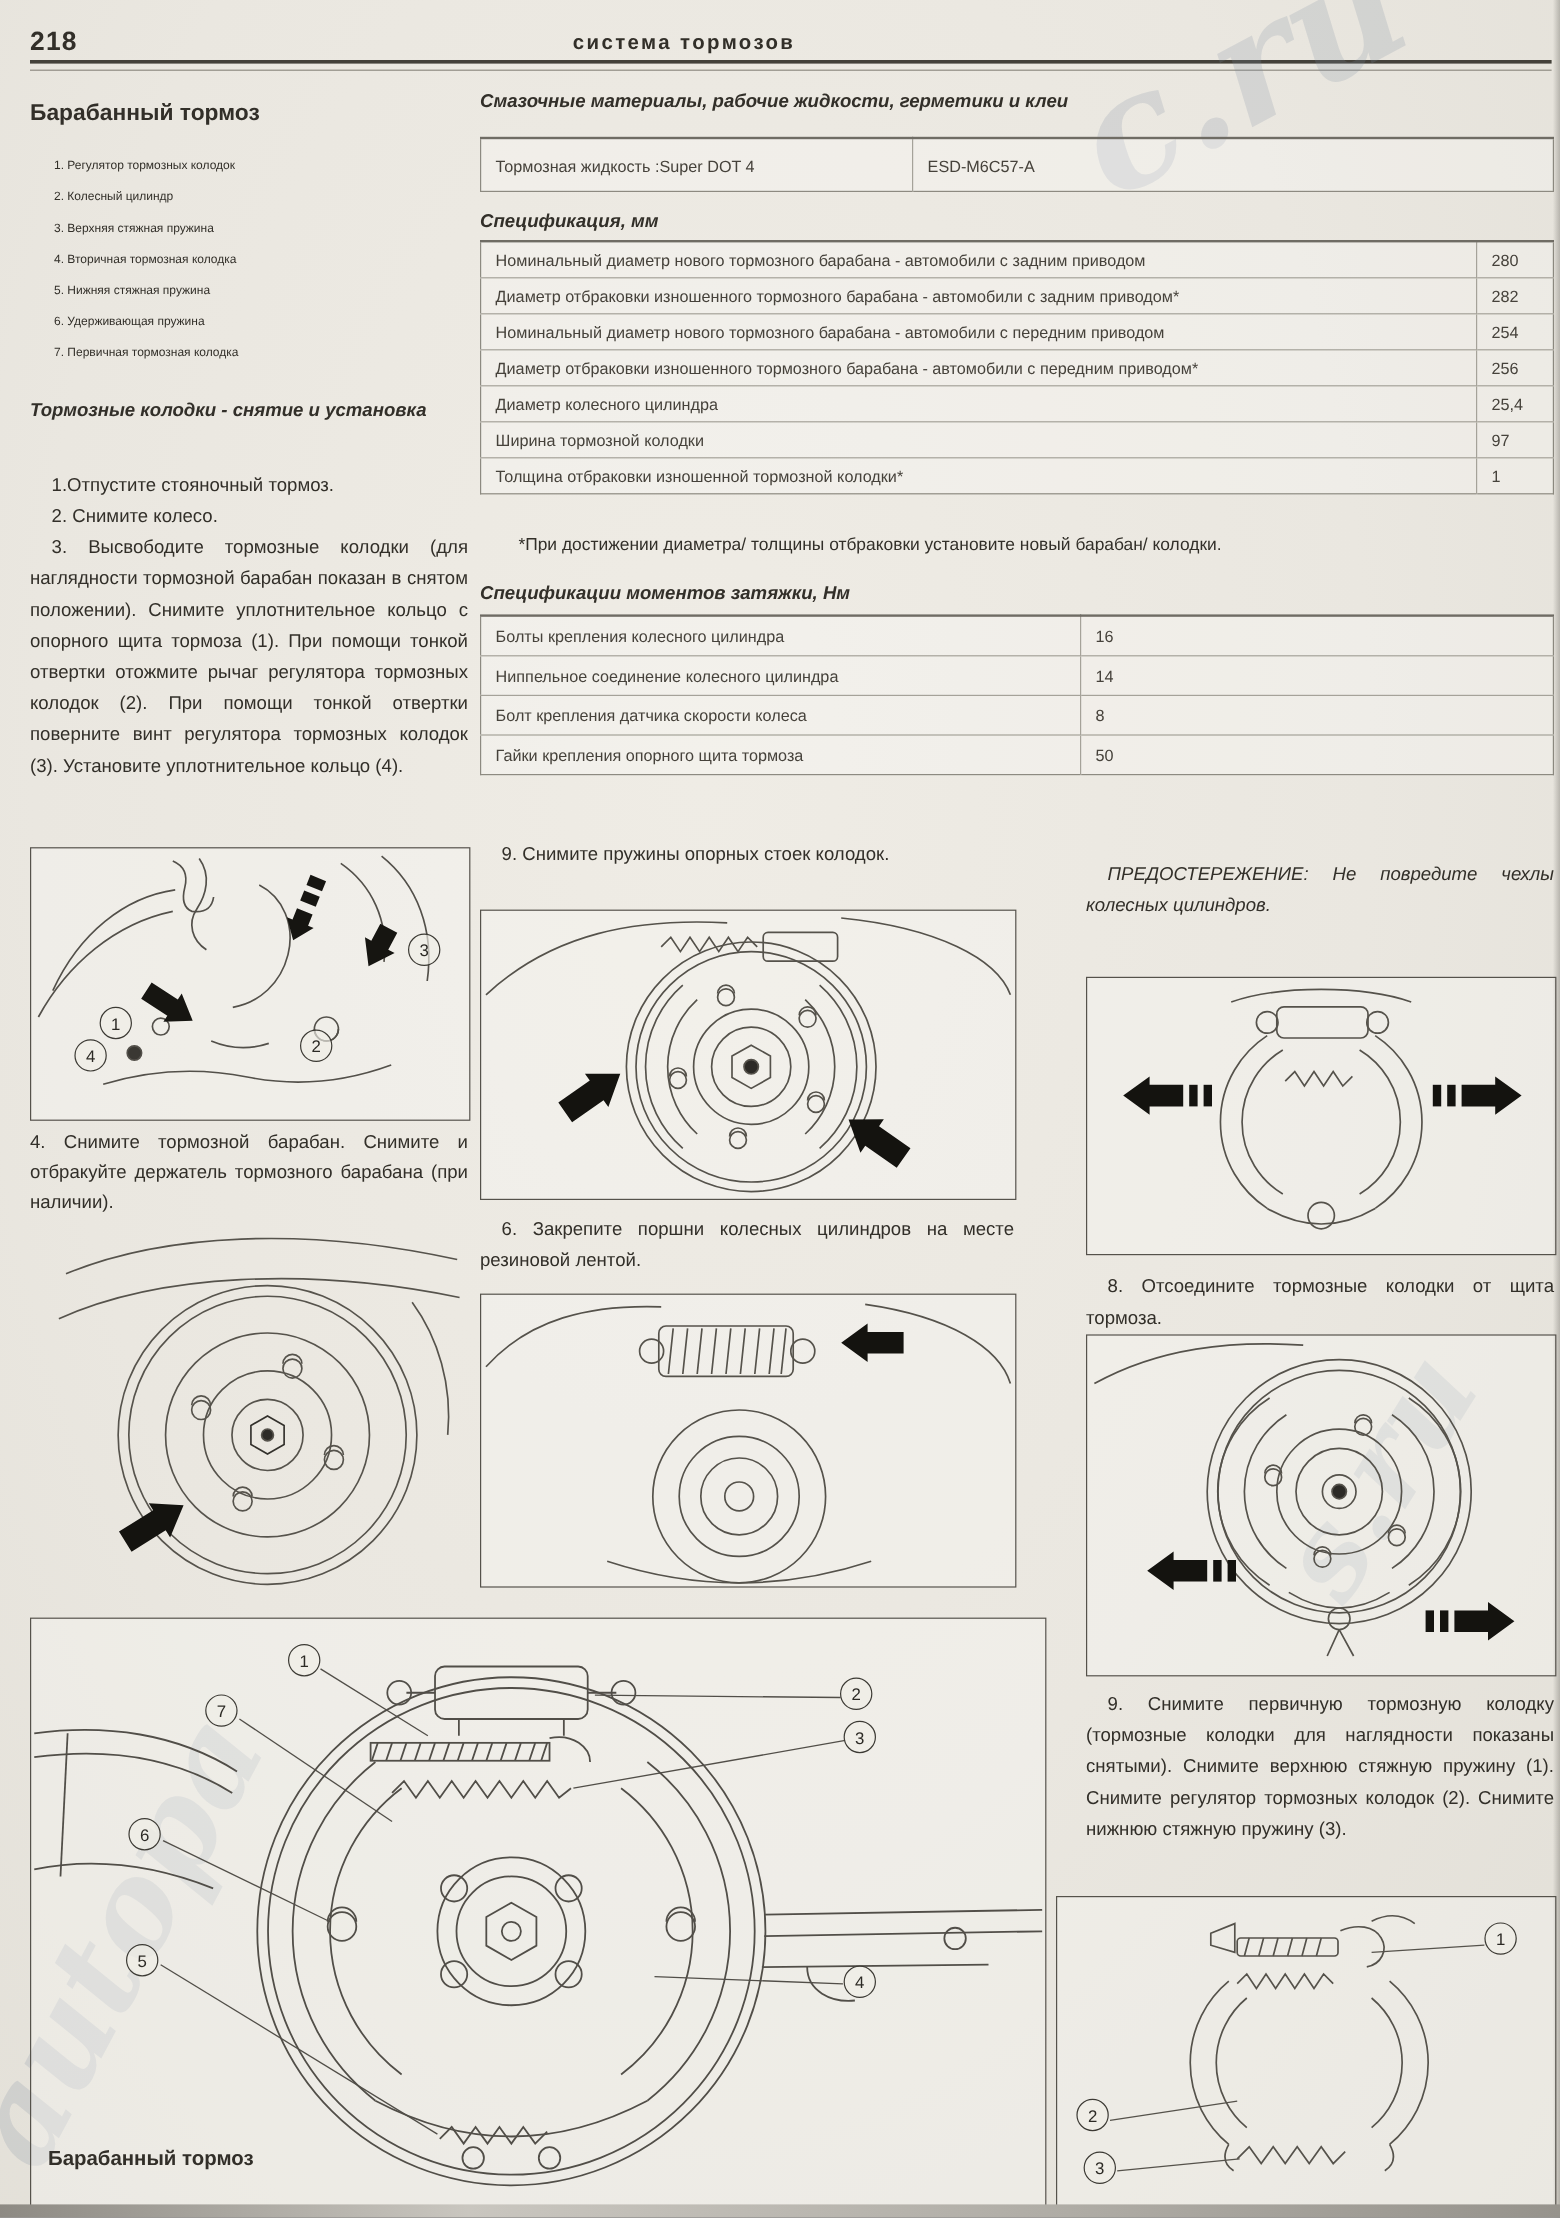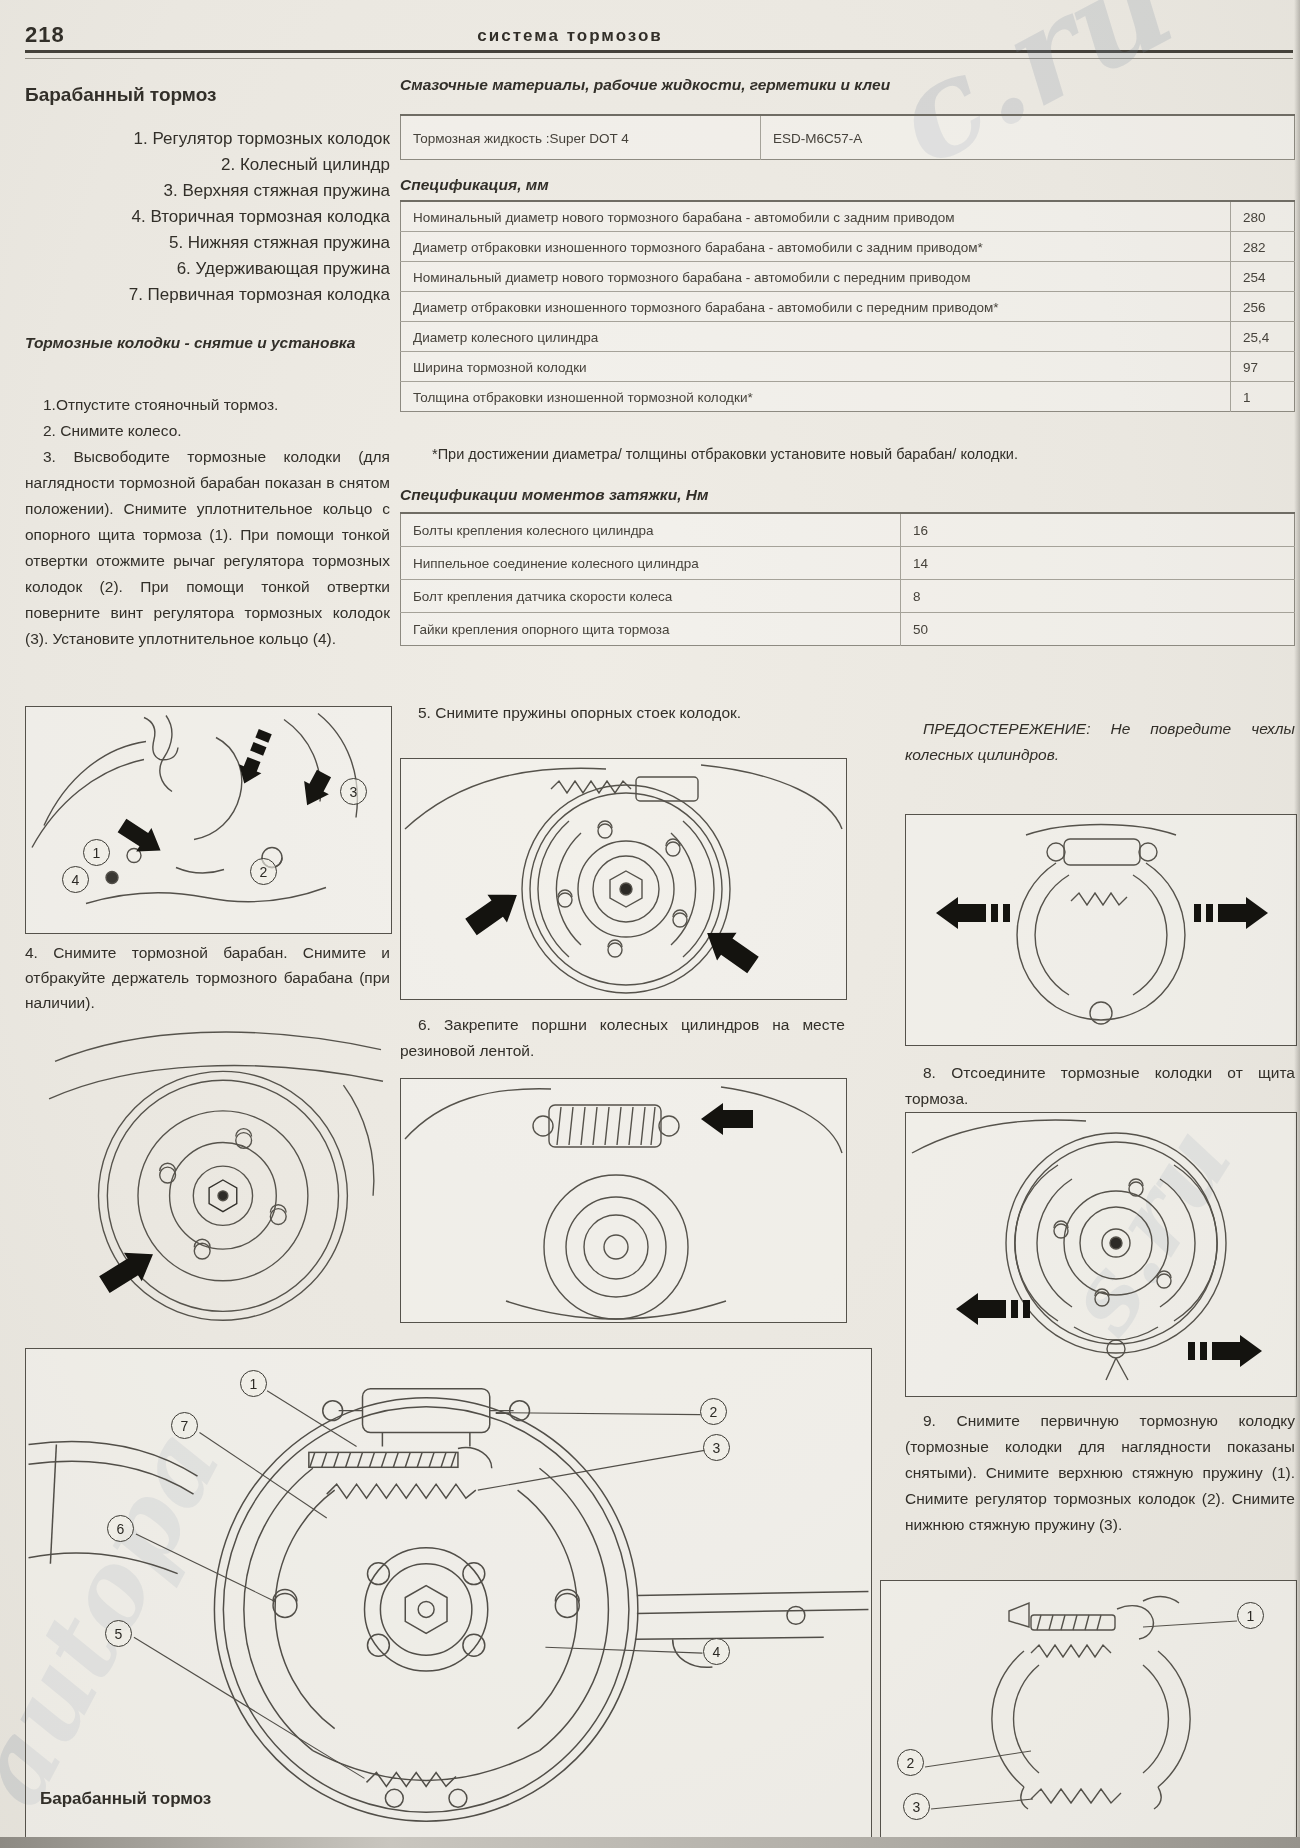--- a/index.html
+++ b/index.html
@@ -11,21 +11,21 @@
   
   .pagenum{left:25px;top:22px;font-size:22px;font-weight:bold;letter-spacing:1px;}
   .htitle{left:400px;top:26px;width:340px;text-align:center;font-size:17px;font-weight:bold;letter-spacing:2px;}
   .rule1{left:25px;top:50px;width:1268px;height:3px;background:#44413a;}
   .rule2{left:25px;top:58px;width:1268px;height:1px;background:#8f8c83;}
   
   .h1{font-size:19px;font-weight:bold;}
   .h2{font-size:15.5px;font-weight:bold;font-style:italic;line-height:25px;}
   .body{font-size:15.5px;line-height:26px;text-align:justify;}
   .body p{margin:0;text-indent:18px;}
-  .list{font-size:17px;line-height:26px;text-align:right;}
+  .list{font-size:10px;line-height:26px;}
   .list div{padding-left:20px;}
   .cap{font-size:15.5px;line-height:25px;text-align:justify;}
   .warn{font-style:italic;margin-top:16px;}
   
   .ttl{font-size:15.5px;font-weight:bold;font-style:italic;}
   table.t{border-collapse:collapse;table-layout:fixed;background:rgba(255,255,255,0.25);}
   table.t{border:1px solid #8d8a81;border-top:2px solid #6f6c64;}
   table.t td{border-top:1px solid #a5a299;font-size:13.5px;color:#46423b;
     padding:4px 8px 3px 12px;overflow:hidden;white-space:nowrap;}
   table.t tr:first-child td{border-top:none;}
@@ -223,21 +223,21 @@
           <td class="v">8</td>
         </tr>
     <tr>
           <td style="height:25px;">Гайки крепления опорного щита тормоза</td>
           <td class="v">50</td>
         </tr>
   </tbody>
     </table>
 
   <div class="abs body" style="left:400px;top:700px;width:445px;">
-    <p>5. Снимите пружины опорных стоек колодок.</p>
+    <p>9. Снимите пружины опорных стоек колодок.</p>
   </div>
 
   <div class="abs diag" style="left:400px;top:758px;width:445px;height:240px;">
     <svg viewBox="0 0 445 240">
       <g stroke="#55524b" fill="none" stroke-width="1.4">
         <path d="M4,70 C60,18 130,6 205,10"></path>
         <path d="M300,6 C380,14 430,40 441,70"></path>
         <circle cx="225" cy="130" r="104"></circle>
         <circle cx="225" cy="130" r="96"></circle>
         <path d="M168,62 A90,90 0 0 0 168,198"></path>

